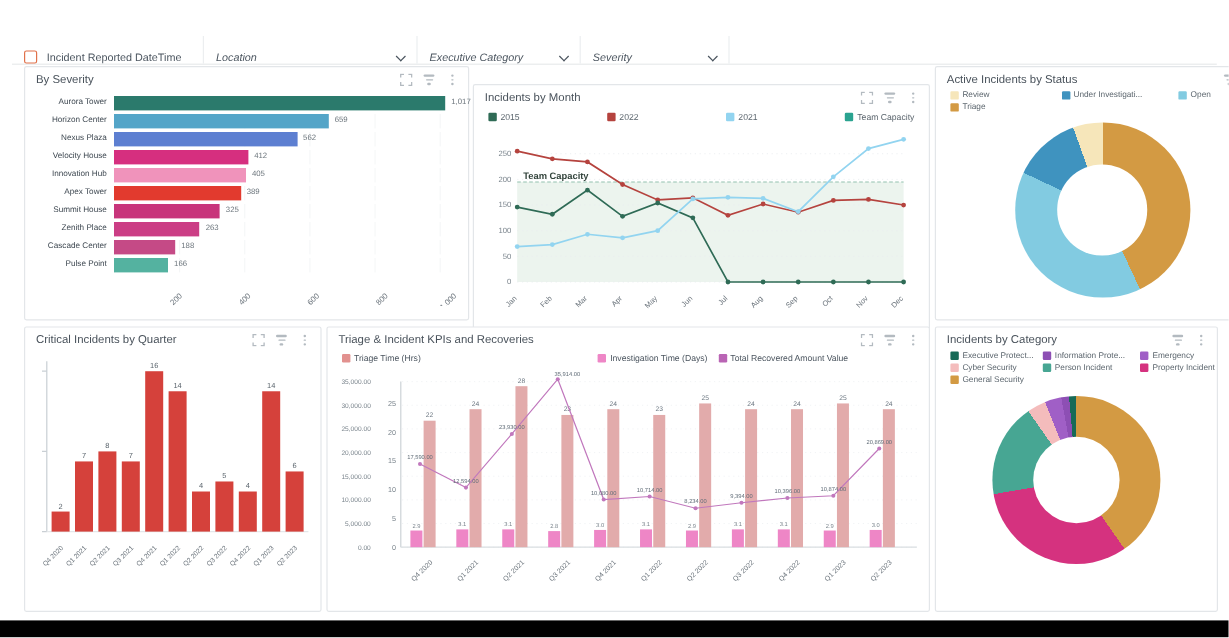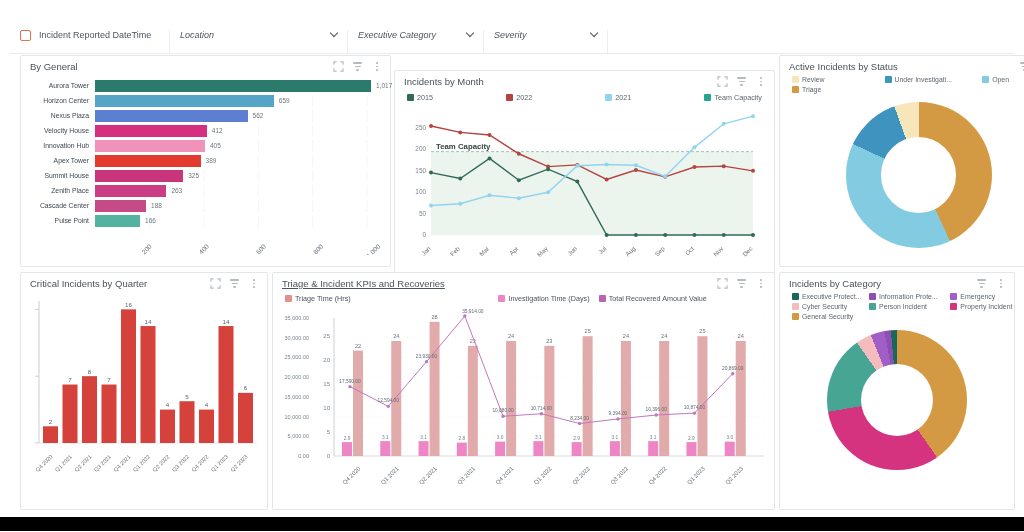--- a/index.html
+++ b/index.html
@@ -1,34 +1,34 @@
 <!DOCTYPE html>
 <html><head>
 <meta charset="utf-8">
 <style>
   html,body{margin:0;padding:0;background:#fff;}
   .stage{position:relative;width:1024px;height:532px;background:#fff;overflow:hidden;
          font-family:"Liberation Sans","DejaVu Sans",sans-serif;color:#4a545e;}
   
   .topbar{position:absolute;left:10px;top:30px;width:1004px;height:23px;display:flex;align-items:center;
           border-bottom:1px solid #e8eaec;font-size:9px;color:#4c5660;background:#fff;}
-  .tb-sec{display:flex;align-items:flex-start;height:100%;padding:0 10px;box-sizing:border-box;border-right:1px solid #eceef0;}
+  .tb-sec{display:flex;align-items:flex-end;height:100%;padding:0 10px;box-sizing:border-box;border-right:1px solid #eceef0;}
   .tb-date{width:160px;}
   .tb-dd{cursor:pointer;font-style:italic;}
   .tb-dd.w1{width:178px}.tb-dd.w2{width:136px}.tb-dd.w3{width:124px}
   .cbx{width:9px;height:9px;border:1.5px solid #e0714a;border-radius:2px;margin-right:8px;flex:0 0 auto;}
   .chev{width:5px;height:5px;border-right:1.4px solid #4a545e;border-bottom:1.4px solid #4a545e;
         transform:rotate(45deg);margin-left:auto;margin-bottom:3px;}
   
   .panel{position:absolute;background:#fff;border:1px solid #e3e6e9;border-radius:2px;box-sizing:border-box;}
   #p1{left:20px;top:55px;width:371px;height:212px;}
   #p2{left:394px;top:55px;width:381px;height:212px;margin-top:15px;}
   #p3{left:779px;top:55px;width:279px;height:212px;}
   #p4{left:20px;top:272px;width:248px;height:238px;}
-  #p5{left:272px;top:272px;width:503px;height:238px;text-decoration:underline;}
+  #p5{left:272px;top:272px;width:503px;height:238px;}
   #p6{left:779px;top:272px;width:236px;height:238px;}
   .phead{display:flex;align-items:center;padding:5px 8px 2px 9px;}
   .ptitle{flex:1;font-size:9.5px;color:#49525b;}
   .picons{display:flex;align-items:center;gap:8px;}
   .ico{width:11px;height:11px;display:flex;flex-direction:column;justify-content:center;align-items:center;cursor:pointer;}
   .funnel i{display:block;height:1.5px;background:#b3bac0;margin:1px 0;border-radius:1px;}
   .funnel i:nth-child(1){width:9px}.funnel i:nth-child(2){width:6px}.funnel i:nth-child(3){width:3px}
   .dots i{display:block;width:2px;height:2px;background:#b3bac0;border-radius:50%;margin:1px 0;}
   .expand svg{display:block}
   
@@ -77,21 +77,21 @@
       <span class="chev"></span>
     </div>
     <div class="tb-sec tb-dd w3">
       <span>Severity</span>
       <span class="chev"></span>
     </div>
   </div>
 
   <div class="panel" id="p1">
     <div class="phead">
-      <span class="ptitle">By General</span>
+      <span class="ptitle">By Severity</span>
       <span class="picons">
         <span class="ico expand">
             <svg width="11" height="11" viewBox="0 0 12 12">
               <path d="M1 4V1h3M8 1h3v3M11 8v3H8M4 11H1V8" fill="none" stroke="#b3bac0" stroke-width="1.2"></path>
             </svg>
           </span>
         <span class="ico funnel">
             <i></i>
             <i></i>
             <i></i>

